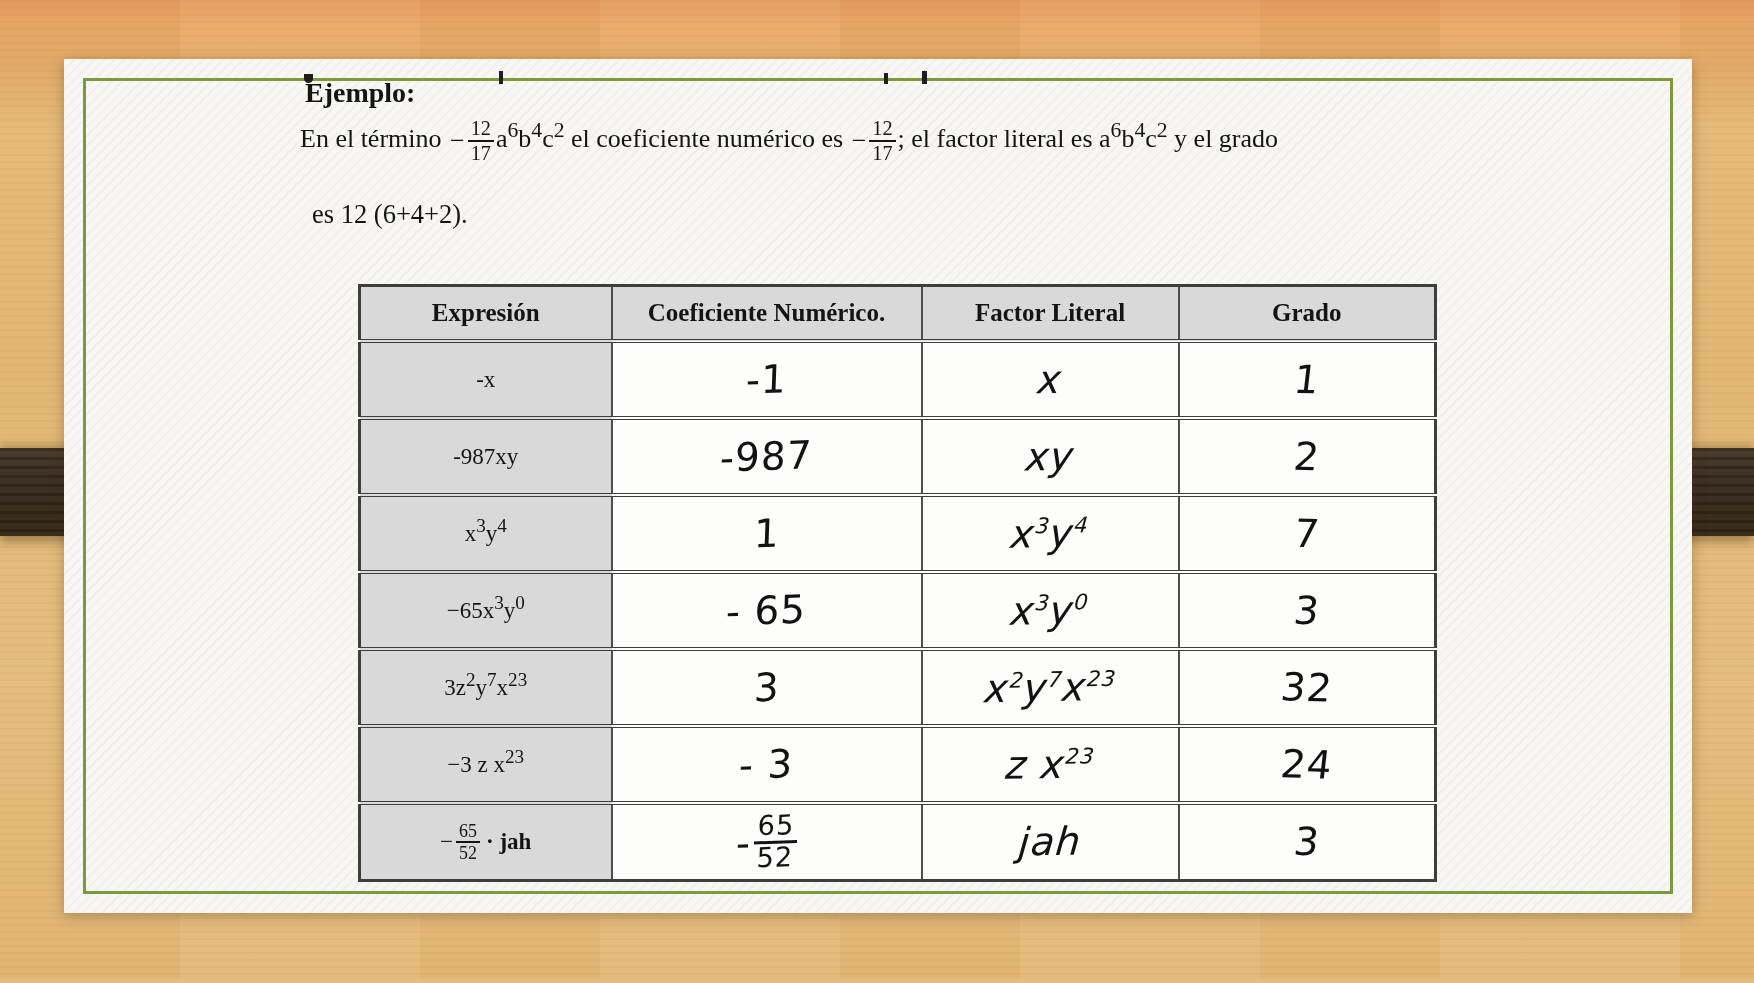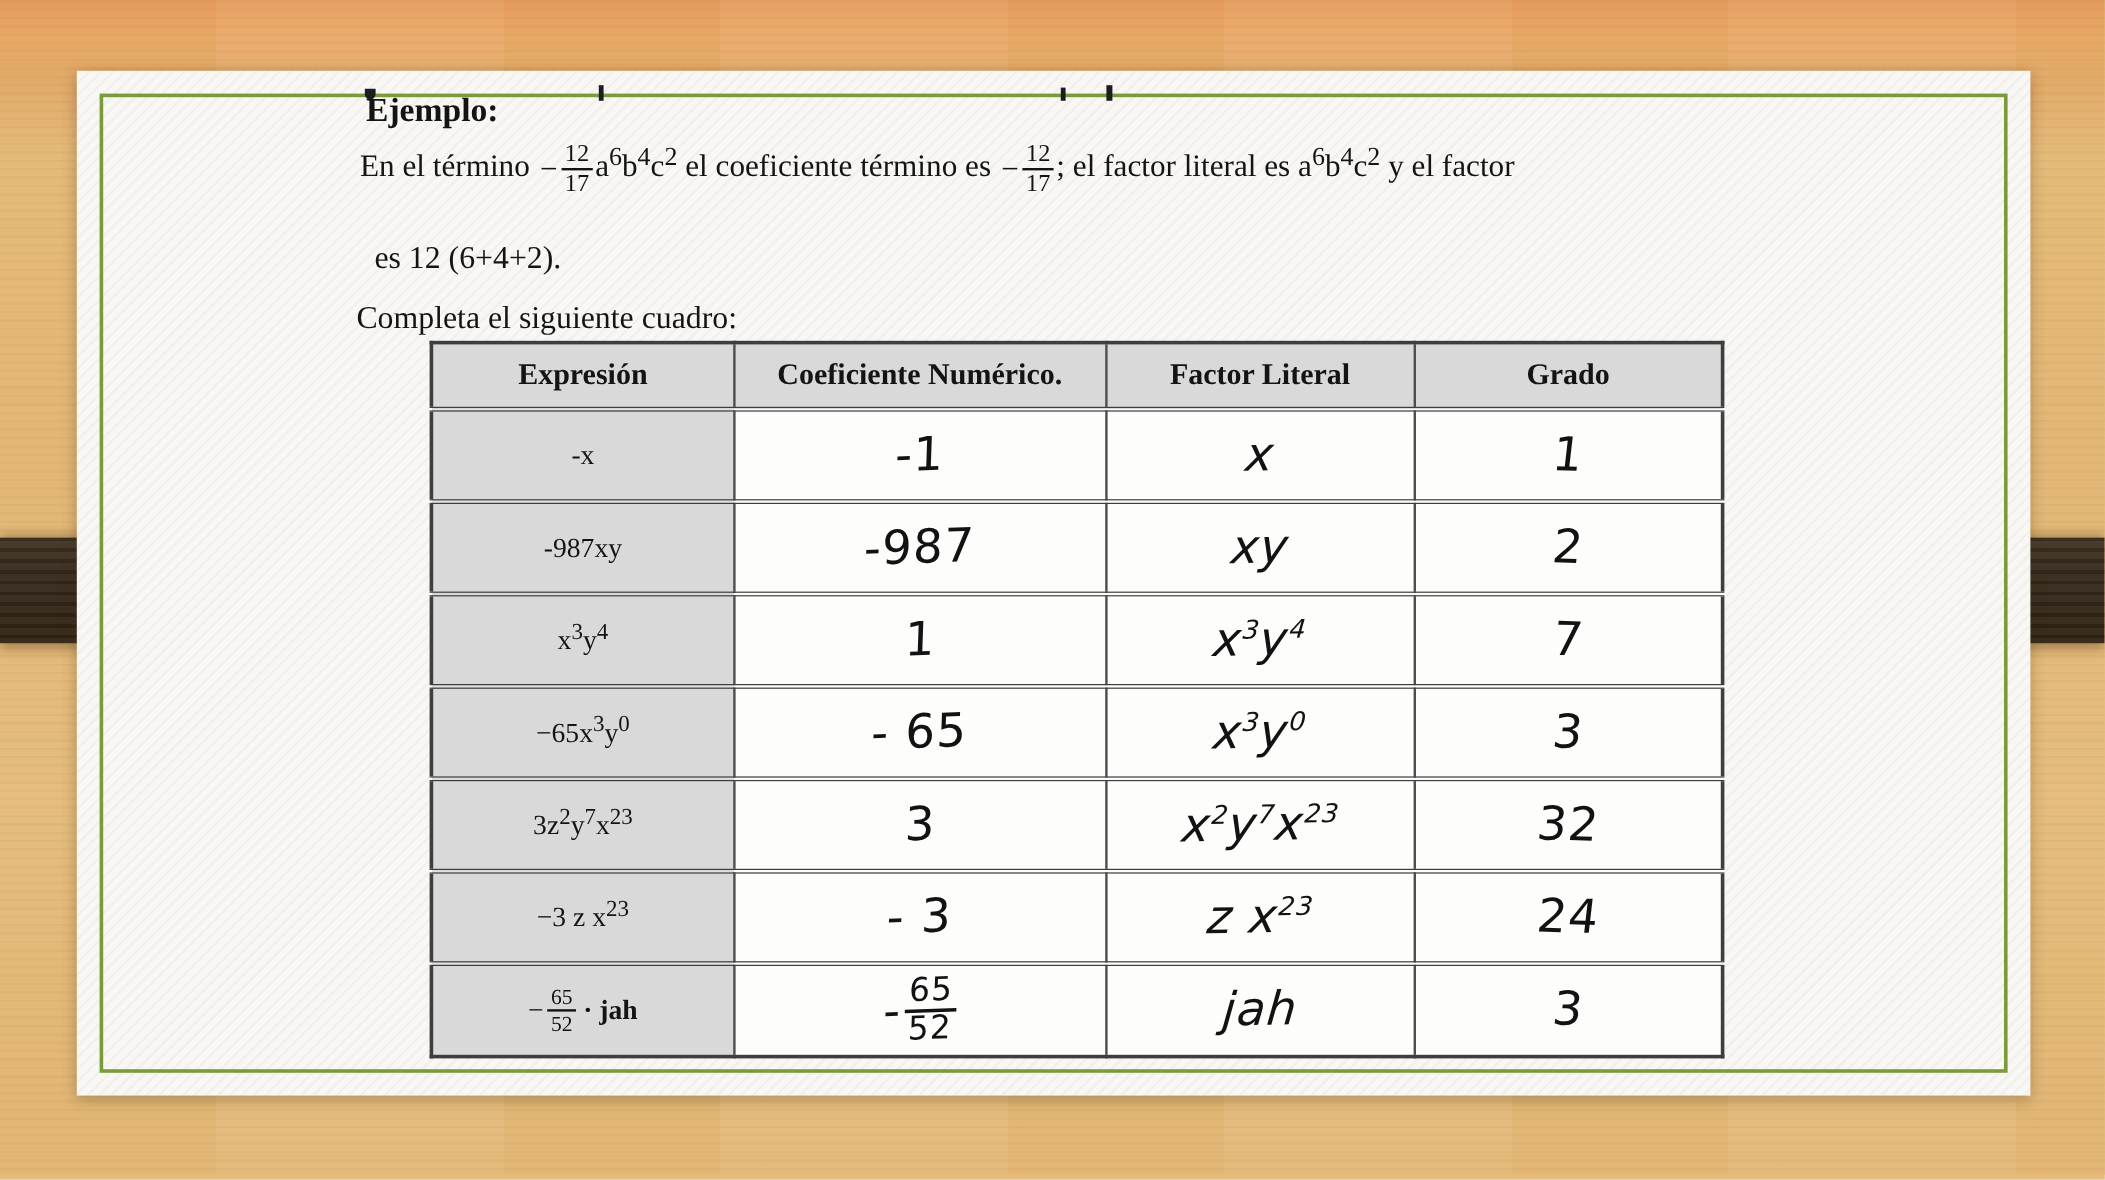--- a/index.html
+++ b/index.html
@@ -93,31 +93,30 @@
       </div>
 
       <h2 class="heading">Ejemplo:</h2>
 
       <p class="example-line"><span>En el término </span><span><span class="frac-group">
               <span class="fsign">−</span>
               <span class="frac">
                 <span class="fnum">12</span>
                 <span class="fden">17</span>
               </span>
-            </span></span><span>a<sup>6</sup>b<sup>4</sup>c<sup>2</sup></span><span> el coeficiente término es </span><span><span class="frac-group">
+            </span></span><span>a<sup>6</sup>b<sup>4</sup>c<sup>2</sup></span><span> el coeficiente numérico es </span><span><span class="frac-group">
               <span class="fsign">−</span>
               <span class="frac">
                 <span class="fnum">12</span>
                 <span class="fden">17</span>
               </span>
-            </span></span><span>; el factor literal es </span><span>a<sup>6</sup>b<sup>4</sup>c<sup>2</sup></span><span> y el factor</span></p>
+            </span></span><span>; el factor literal es </span><span>a<sup>6</sup>b<sup>4</sup>c<sup>2</sup></span><span> y el grado</span></p>
 
       <p class="example-line2">es 12 (6+4+2).</p>
 
-      <p class="table-intro">Completa el siguiente cuadro:</p>
 
       <table class="worksheet-table">
         <colgroup>
             <col style="width:252px">
             <col style="width:310px">
             <col style="width:257px">
             <col style="width:257px">
           </colgroup>
         <thead>
           <tr>

